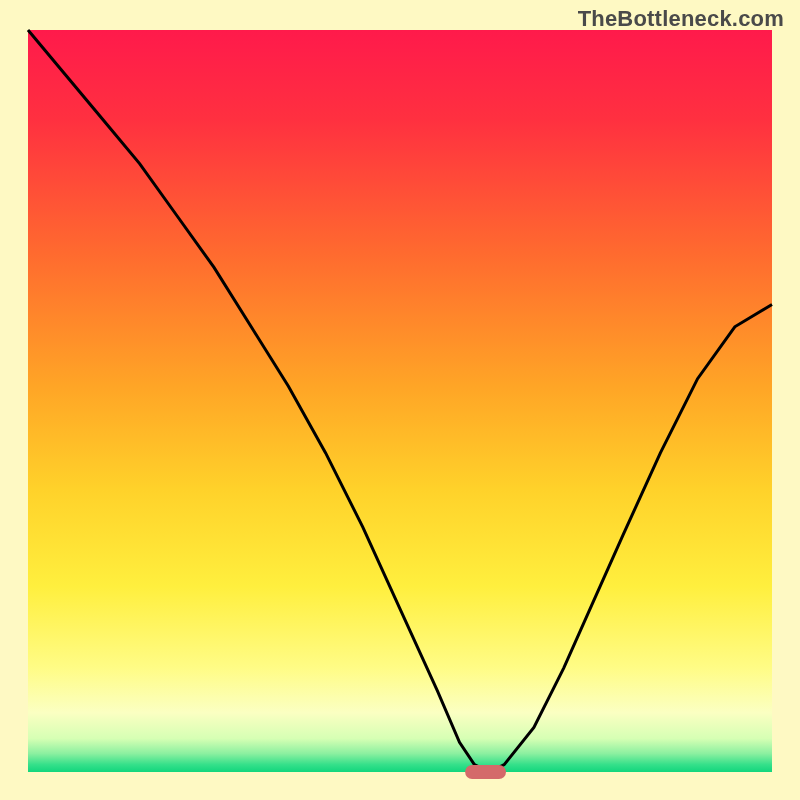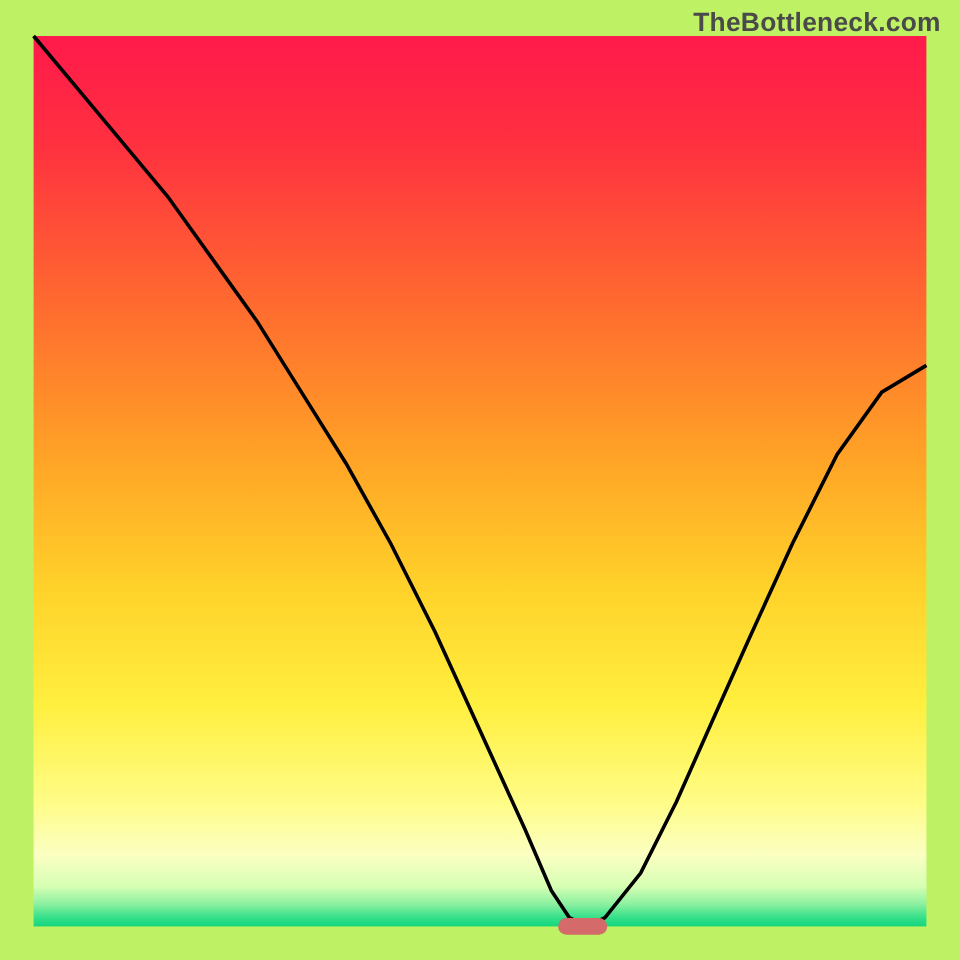--- a/index.html
+++ b/index.html
@@ -8,21 +8,21 @@
     width: 800px;
     height: 800px;
     background: #000;
     font-family: Arial, Helvetica, sans-serif;
     overflow: hidden;
   }
   .frame {
     position: relative;
     width: 800px;
     height: 800px;
-    background: #bef264;
+    background: #fef9c3;
     text-decoration: underline;
   }
   .watermark {
     position: absolute;
     top: 6px;
     right: 16px;
     color: #4a4a4a;
     font-size: 22px;
     font-weight: 600;
     letter-spacing: 0.2px;

